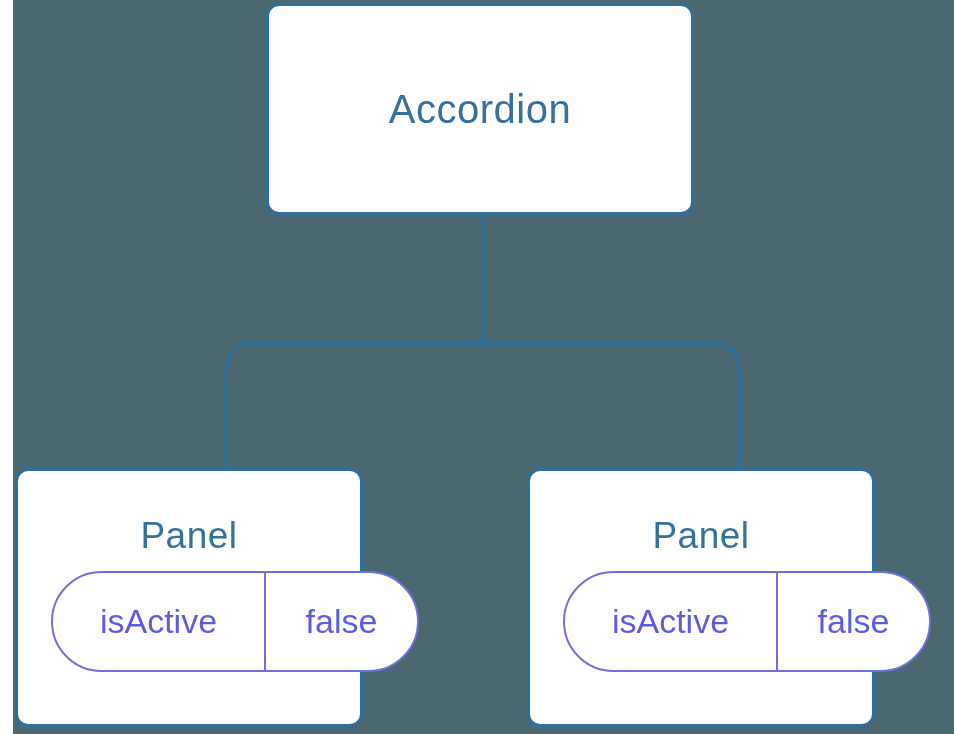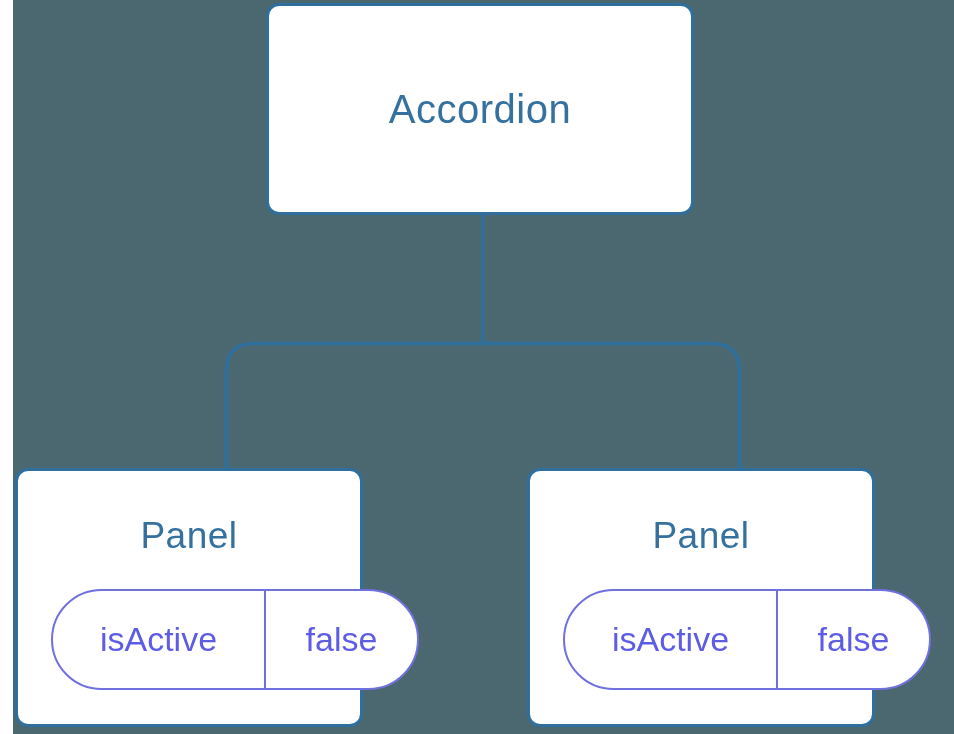--- a/index.html
+++ b/index.html
@@ -59,21 +59,21 @@
   .panel-left  { left: 2px;   top: 468px; }
   .panel-right { left: 514px; top: 468px; }
   .panel-label {
     text-align: center;
     margin-top: 44px;
     font-size: 37px;
   }
   .state-pill {
     position: absolute;
     left: 33px;
-    top: 118px;
+    top: 100px;
     width: 368px;
     height: 101px;
     border: 2.5px solid var(--state-border, #7170df);
     border-radius: 60px;
     box-sizing: border-box;
     display: flex;
     background: var(--node-fill, #ffffff);
   }
   .state-cell {
     display: flex;

